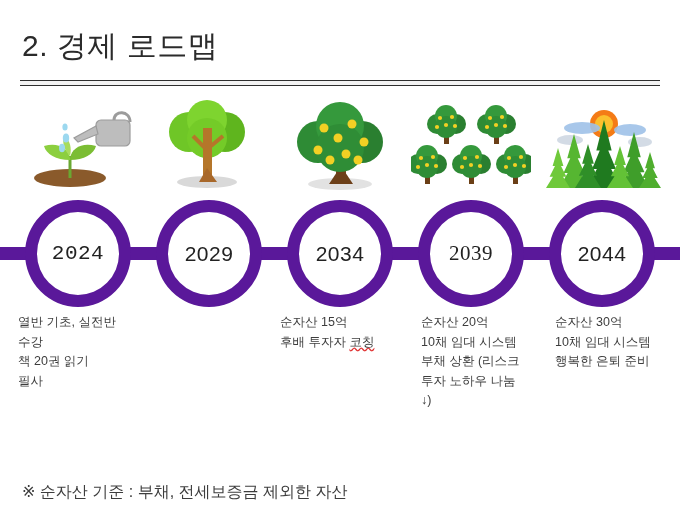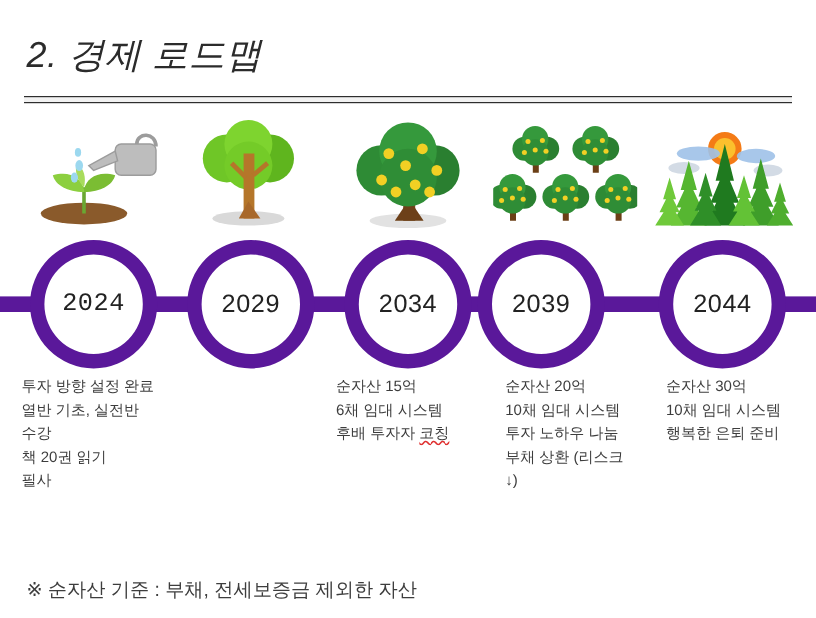--- a/index.html
+++ b/index.html
@@ -13,21 +13,21 @@
     font-family: "Liberation Sans", "DejaVu Sans", sans-serif;
     color: #3b3b3b;
     overflow: hidden;
     position: relative;
   }
 
   
   #header {
     position: absolute;
     left: 0; top: 0;
-    width: 680px; height: 86px; font-style: italic;
+    width: 680px; height: 86px;
   }
   #page-title {
     position: absolute;
     left: 22px; top: 26px;
     font-size: 30px;
     font-weight: 400;
     letter-spacing: 0.5px;
     color: #2b2b2b;
     white-space: nowrap;
   }
@@ -257,21 +257,21 @@
           <circle cx="0" cy="5" r="11" fill="#2f8d36"></circle>
           <g fill="#f2d024">
             <circle cx="-6" cy="-4" r="2.1"></circle>
               <circle cx="6" cy="-5" r="2.1"></circle>
             <circle cx="0" cy="3" r="2.1"></circle>
               <circle cx="9" cy="4" r="2.1"></circle>
             <circle cx="-9" cy="5" r="2.1"></circle>
           </g>
         </g>
       </svg></div>
-      <div class="milestone" style="left: 398px;">
+      <div class="milestone" style="left: 418px; font-family: Liberation Serif, serif;">
         <div class="milestone-circle" style="border-color: rgb(90, 24, 154);"></div>
         <div class="milestone-year">2039</div>
       </div>
       <div class="milestone-icon" style="left: 542px;"><svg viewBox="0 0 120 96" width="120" height="96">
         <circle cx="62" cy="26" r="14" fill="#f47b16"></circle>
         <circle cx="62" cy="26" r="9" fill="#fbc02d"></circle>
         <g fill="#9fc2e8" opacity="0.9">
           <ellipse cx="40" cy="30" rx="18" ry="6"></ellipse>
           <ellipse cx="88" cy="32" rx="16" ry="6"></ellipse>
           <ellipse cx="28" cy="42" rx="13" ry="5" fill="#cfd8e3"></ellipse>
@@ -322,36 +322,34 @@
       </svg></div>
       <div class="milestone" style="left: 549px;">
         <div class="milestone-circle" style="border-color: rgb(90, 24, 154);"></div>
         <div class="milestone-year">2044</div>
       </div>
     </div>
 </div>
 
 <div id="details">
     <div class="detail-col" style="left: 18px;">
-      <div class="detail-line">투자 방향 설정 완료</div>
       <div class="detail-line">열반 기초, 실전반</div>
       <div class="detail-line">수강</div>
       <div class="detail-line">책 20권 읽기</div>
       <div class="detail-line">필사</div>
     </div>
     <div class="detail-col" style="left: 280px;">
       <div class="detail-line">순자산 15억</div>
-      <div class="detail-line">6채 임대 시스템</div>
       <div class="detail-line"><span>후배 투자자 </span><span class="spell">코칭</span></div>
     </div>
     <div class="detail-col" style="left: 421px;">
       <div class="detail-line">순자산 20억</div>
       <div class="detail-line">10채 임대 시스템</div>
+      <div class="detail-line">부채 상환 (리스크</div>
       <div class="detail-line">투자 노하우 나눔</div>
-      <div class="detail-line">부채 상환 (리스크</div>
       <div class="detail-line">↓)</div>
     </div>
     <div class="detail-col" style="left: 555px;">
       <div class="detail-line">순자산 30억</div>
       <div class="detail-line">10채 임대 시스템</div>
       <div class="detail-line">행복한 은퇴 준비</div>
     </div>
   </div>
 
 <div id="footnote">※ 순자산 기준  : 부채, 전세보증금 제외한 자산</div>

